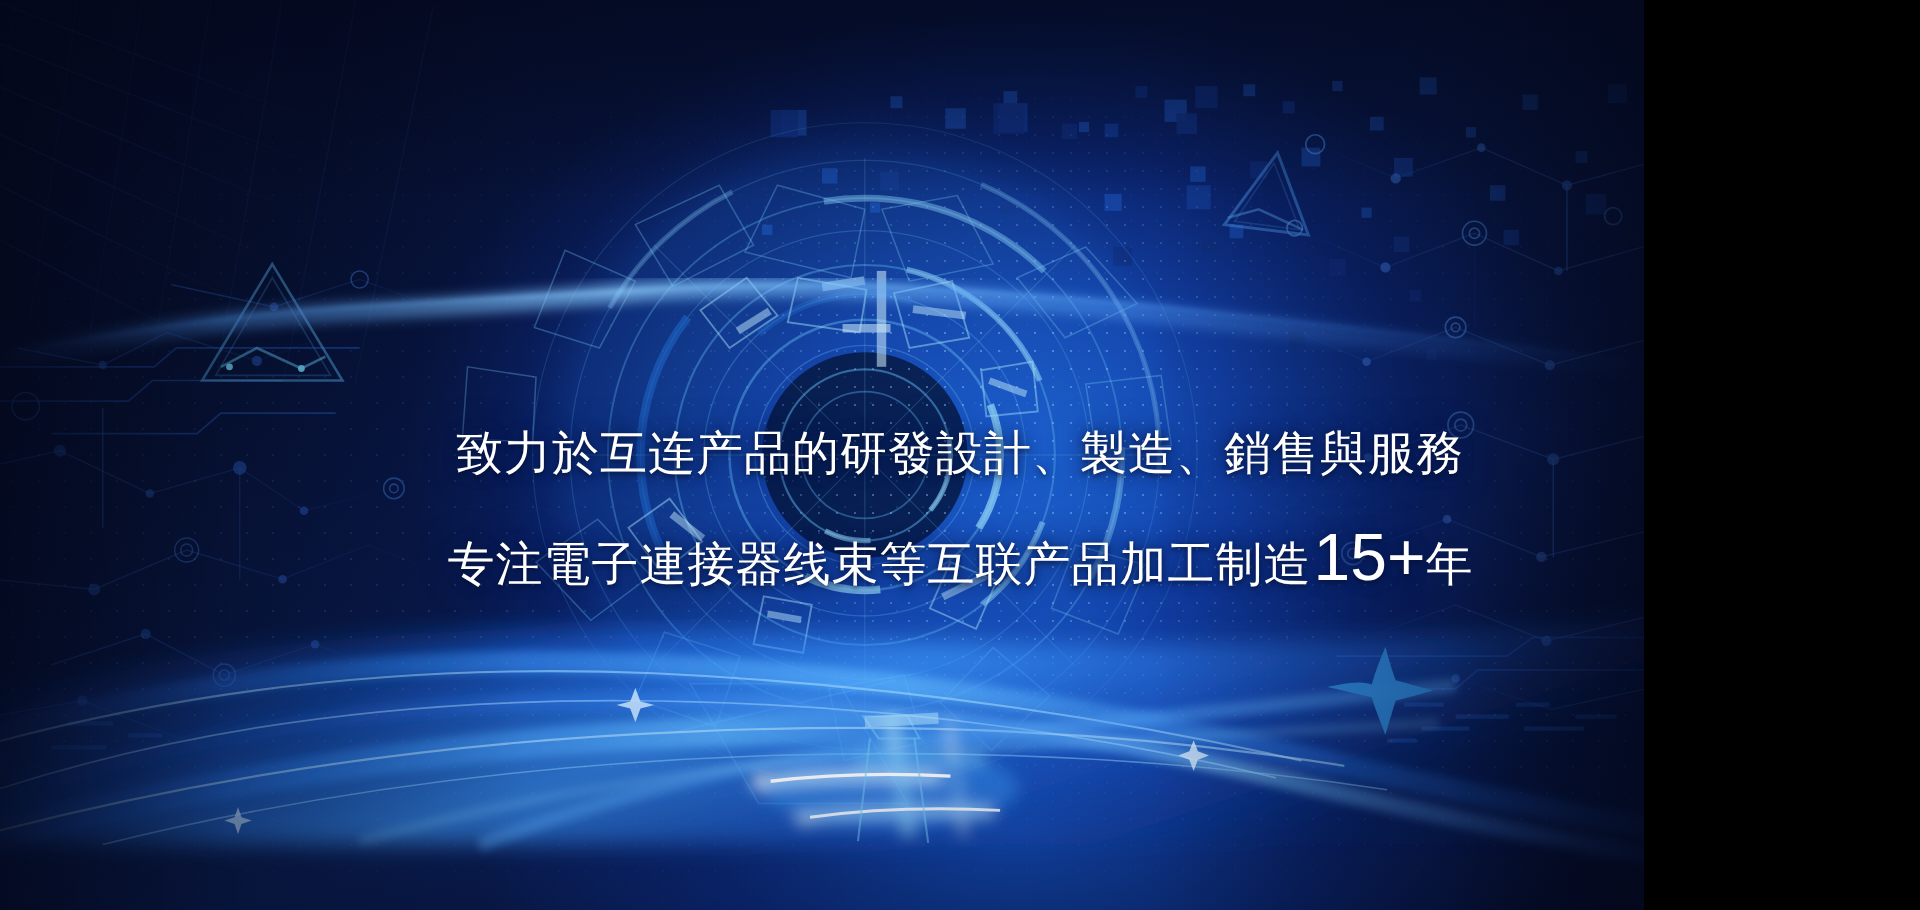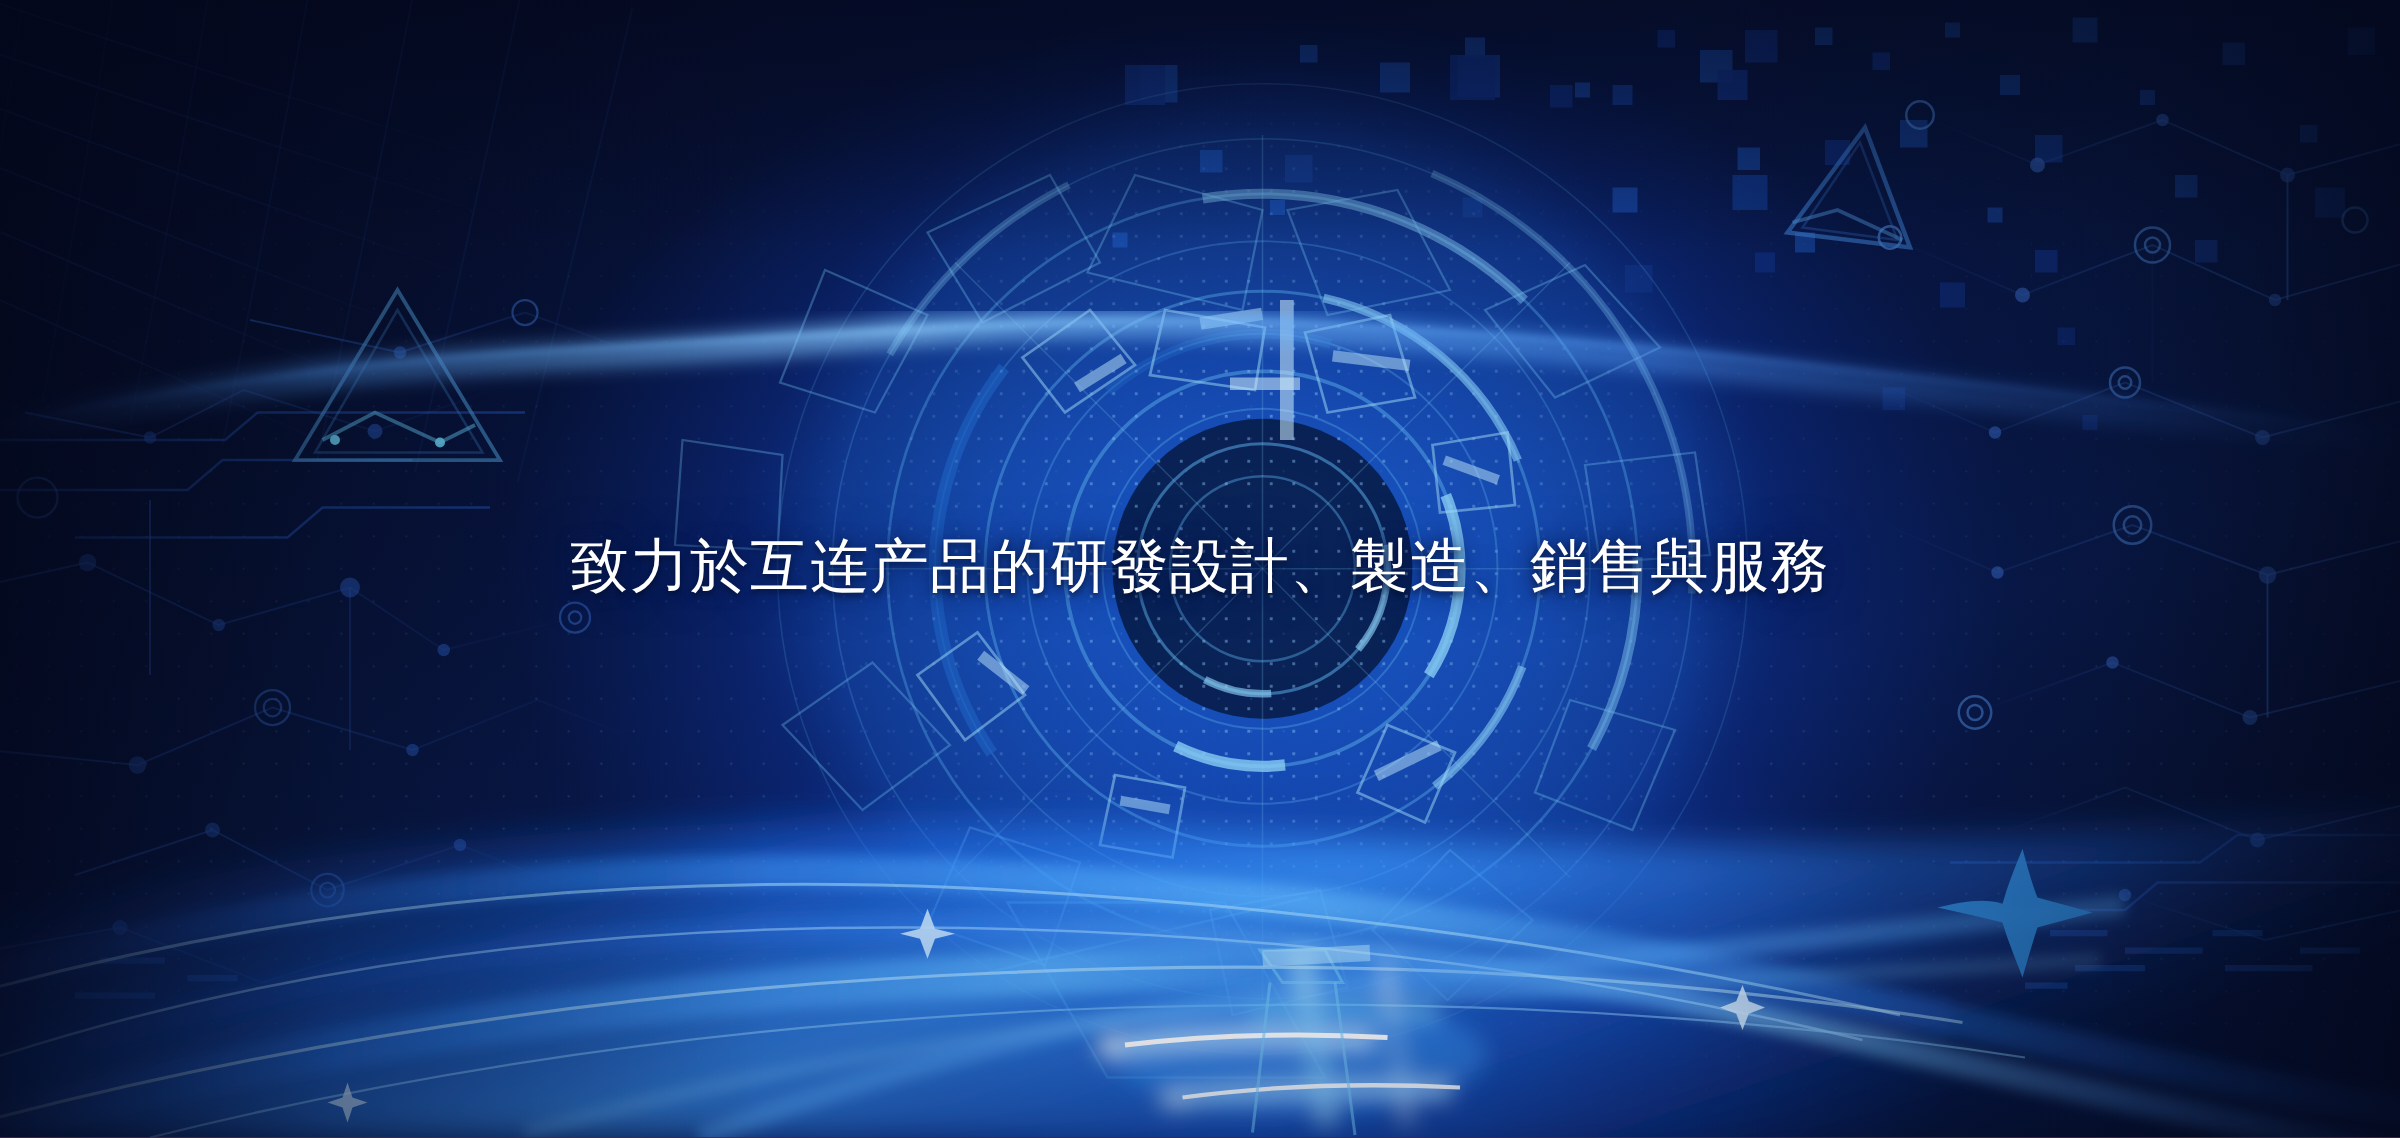--- a/index.html
+++ b/index.html
@@ -3,25 +3,25 @@
 <meta charset="utf-8">
 <title>Hero Banner</title>
 <style>
   html, body {
     margin: 0;
     padding: 0;
     background: #000;
   }
   #stage {
     position: relative;
-    width: 1920px;
+    width: 1644px;
     height: 910px;
     overflow: hidden;
     font-family: "Liberation Sans", "DejaVu Sans", sans-serif;
-    background: #ef4444;
+    background: #4c1d95;
   }
   .layer {
     position: absolute;
     inset: 0;
     pointer-events: none;
   }
   .layer svg { display: block; width: 100%; height: 100%; }
 
   
   #bg-base {
@@ -572,15 +572,20 @@
       background:
         linear-gradient(to right, rgba(3,7,26,0.82) 0%, rgba(3,7,26,0.3) 14%, rgba(3,7,26,0) 32%,
                                   rgba(3,7,26,0) 70%, rgba(3,7,26,0.32) 88%, rgba(3,7,26,0.8) 100%),
         linear-gradient(to bottom, rgba(3,7,26,0.55) 0%, rgba(3,7,26,0) 22%,
                                    rgba(3,7,26,0) 76%, rgba(3,7,26,0.18) 100%);">
   </div>
 
   <div id="headline">
     <span class="hl-line" id="hl-line-1">致力於互连产品的研發設計、製造、銷售與服務</span>
 
+    <span id="hl-line-2-wrap">
+      <span class="hl-line" id="hl-line-2">专注電子連接器线束等互联产品加工制造</span>
+      <span id="hl-emphasis">15+</span>
+      <span id="hl-emphasis-suffix">年</span>
+    </span>
   </div>
 
 </div>
 
 </body></html>

